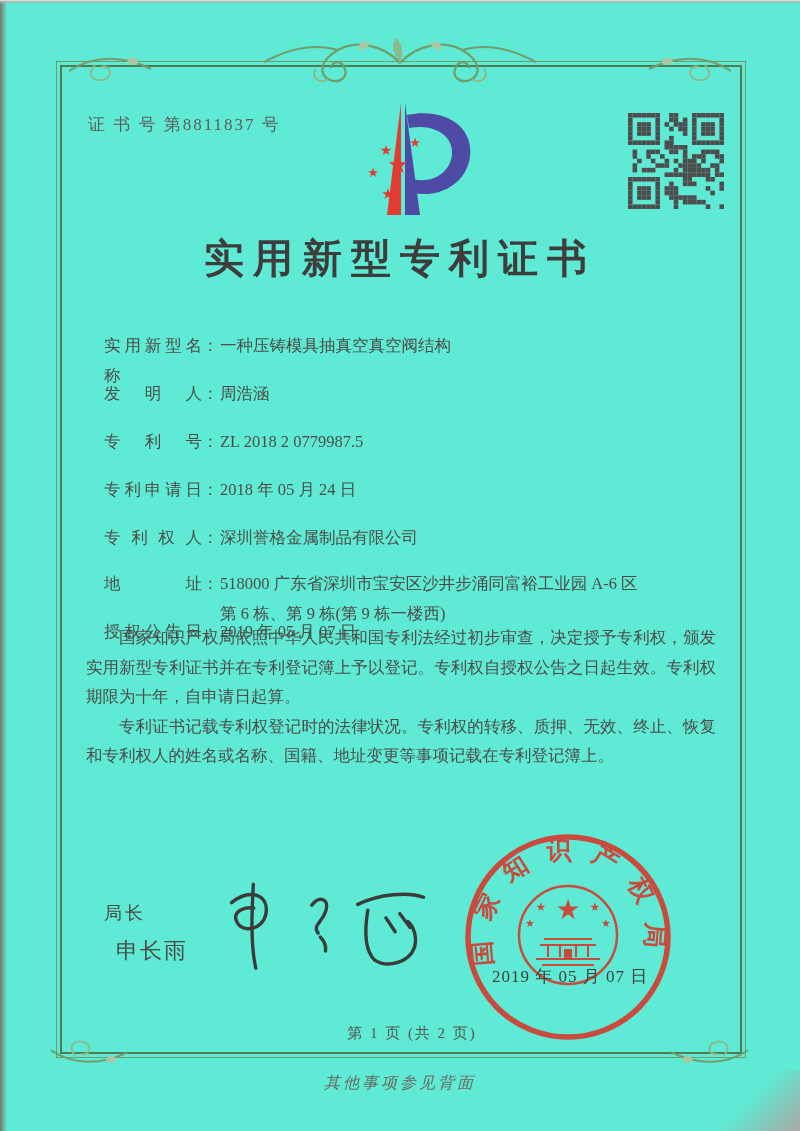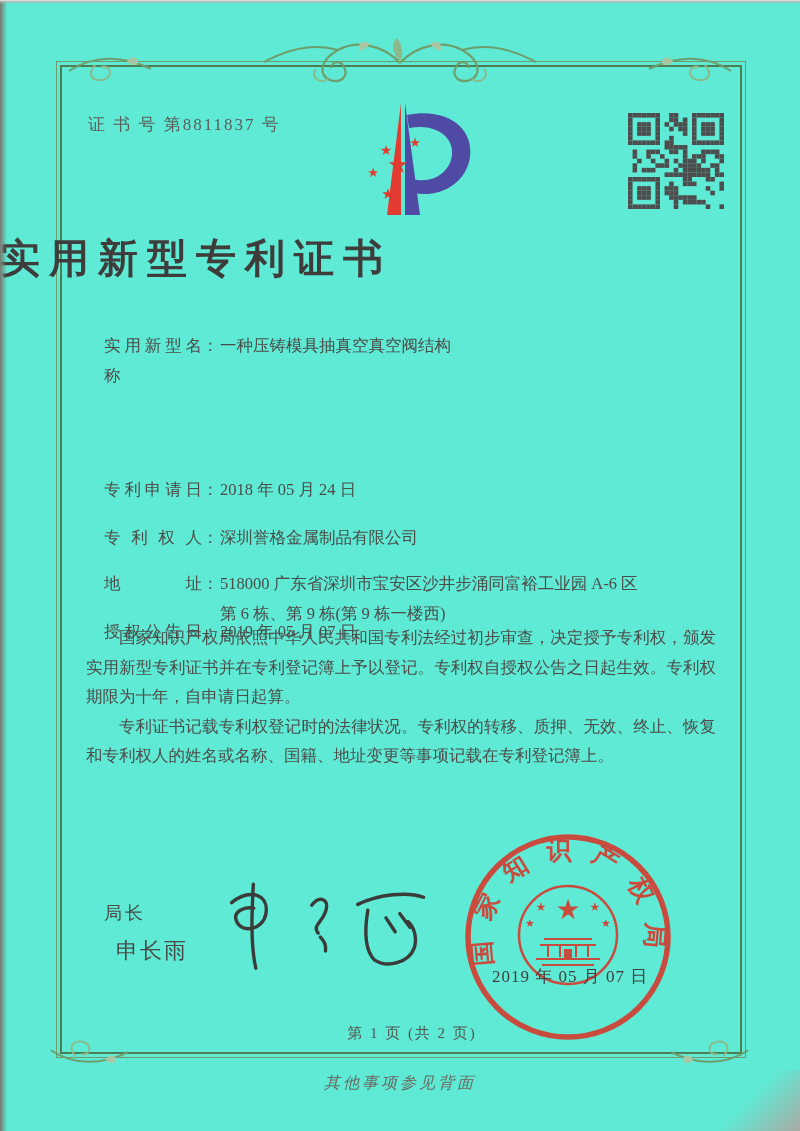--- a/index.html
+++ b/index.html
@@ -22,21 +22,21 @@
     border:1px solid #6f9c6b;}
   .frame-inner{position:absolute;left:3px;top:3px;right:3px;bottom:3px;
     border:2px solid #4d7d52;}
   .ornament{position:absolute;z-index:3;}
 
   .cert-no{position:absolute;left:88px;top:112px;font-size:17px;
     letter-spacing:2px;color:#5d5d59;}
   .logo{position:absolute;left:328px;top:98px;width:152px;height:122px;}
   .qr{position:absolute;left:628px;top:112px;width:96px;height:96px;}
 
-  .title{position:absolute;left:0;top:230px;width:100%;text-align:left;
+  .title{position:absolute;left:0;top:230px;width:100%;text-align:center;
     font-size:40px;font-weight:700;letter-spacing:9px;color:#3e3d3b;}
 
   .field-row{position:absolute;left:104px;width:636px;font-size:16.5px;
     line-height:30px;color:#4c4c49;}
   .f-label{display:inline-block;width:98px;text-align:justify;
     text-align-last:justify;vertical-align:top;}
   .f-colon{display:inline-block;width:16px;vertical-align:top;}
   .f-value{display:inline-block;vertical-align:top;margin-left:2px;
     white-space:pre-line;max-width:500px;}
   .grp2{position:absolute;left:234px;top:0;}
@@ -339,20 +339,26 @@
       <rect x="4" y="20" width="1" height="1" fill="#4d4d4d"></rect>
       <rect x="5" y="20" width="1" height="1" fill="#4d4d4d"></rect>
       <rect x="6" y="20" width="1" height="1" fill="#4d4d4d"></rect>
     </svg>
 
   <div class="title">实用新型专利证书</div>
 
   <div class="field-row" style="top:330px">
     <span class="f-label">实用新型名称</span><span class="f-colon">：</span><span class="f-value">一种压铸模具抽真空真空阀结构</span>
   </div>
+  <div class="field-row" style="top:378px">
+    <span class="f-label">发明人</span><span class="f-colon">：</span><span class="f-value">周浩涵</span>
+  </div>
+  <div class="field-row" style="top:426px">
+    <span class="f-label">专利号</span><span class="f-colon">：</span><span class="f-value">ZL 2018 2 0779987.5</span>
+  </div>
   <div class="field-row" style="top:474px">
     <span class="f-label">专利申请日</span><span class="f-colon">：</span><span class="f-value">2018 年 05 月 24 日</span>
   </div>
   <div class="field-row" style="top:522px">
     <span class="f-label">专利权人</span><span class="f-colon">：</span><span class="f-value">深圳誉格金属制品有限公司</span>
   </div>
   <div class="field-row" style="top:568px">
     <span class="f-label">地址</span><span class="f-colon">：</span><span class="f-value">518000 广东省深圳市宝安区沙井步涌同富裕工业园 A-6 区
 第 6 栋、第 9 栋(第 9 栋一楼西)</span>
   </div>

